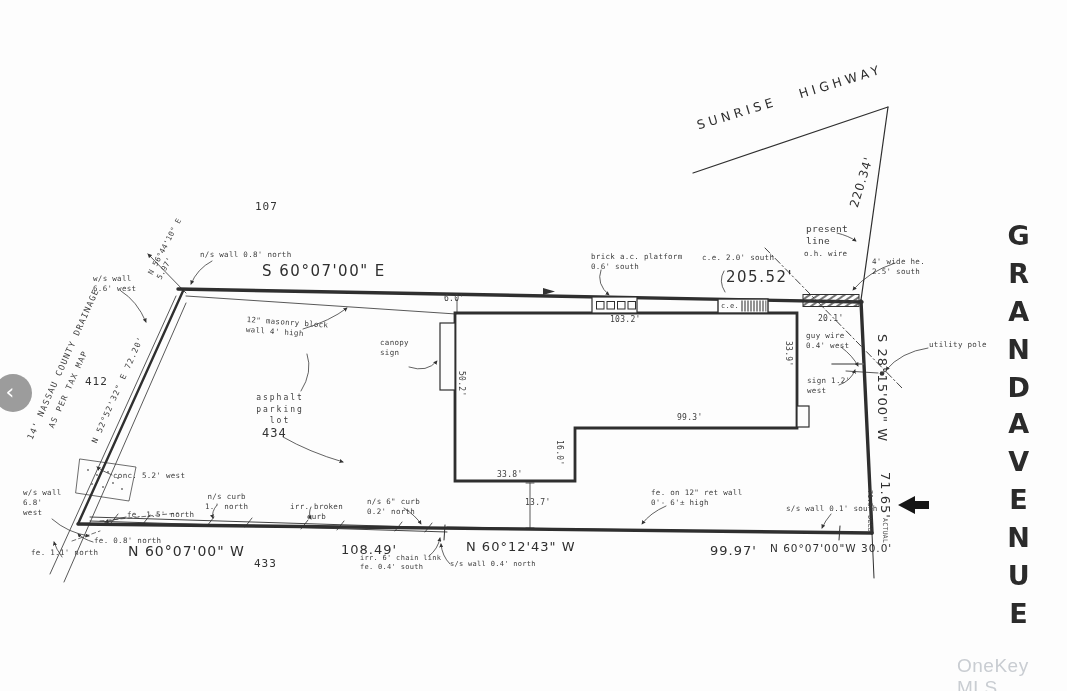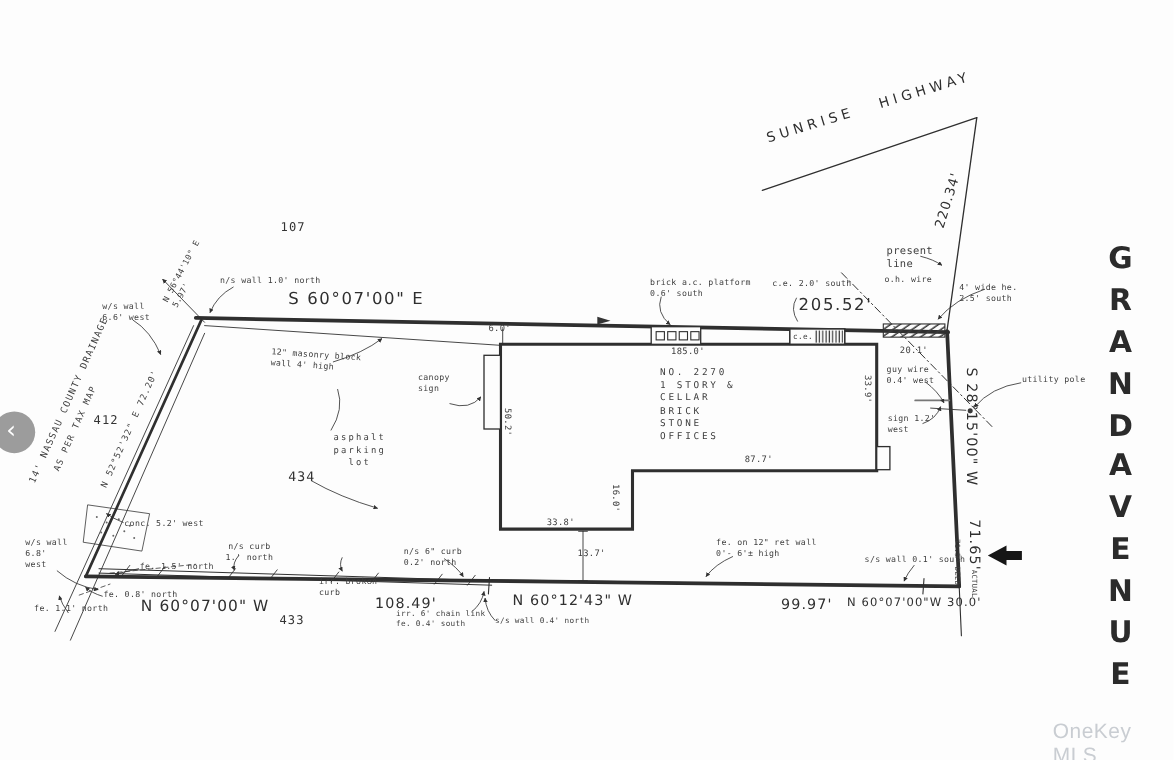--- a/index.html
+++ b/index.html
@@ -151,72 +151,66 @@
   <div class="lbl" style="left:90px;top:441px;font-size:8px;letter-spacing:1px;transform:rotate(-66deg);">N 52°52'32" E 72.20'</div>
   <div class="lbl vert" style="left:866px;top:490px;font-size:6.5px;">71.5' DEED</div>
   <div class="lbl med vert" style="left:876px;top:472px;">71.65'</div>
   <div class="lbl vert" style="left:881px;top:518px;font-size:6.5px;">ACTUAL</div>
 
   <div class="lbl num" style="left:255px;top:200px;">107</div>
   <div class="lbl num" style="left:85px;top:375px;">412</div>
   <div class="lbl num" style="left:254px;top:557px;">433</div>
   <div class="lbl num" style="left:262px;top:426px;font-size:12px;">434</div>
 
-  <div class="lbl" style="left:610px;top:315px;font-size:8px;">185.0'</div>
+  <div class="lbl" style="left:610px;top:315px;font-size:8px;">103.2'</div>
   <div class="lbl" style="left:818px;top:314px;font-size:8px;">20.1'</div>
   <div class="lbl vert" style="left:783px;top:341px;font-size:8px;">33.9'</div>
   <div class="lbl vert" style="left:456px;top:371px;font-size:8px;">50.2'</div>
   <div class="lbl" style="left:444px;top:294px;font-size:8px;">6.0'</div>
-  <div class="lbl" style="left:677px;top:413px;font-size:8px;">87.7'</div>
+  <div class="lbl" style="left:677px;top:413px;font-size:8px;">99.3'</div>
   <div class="lbl vert" style="left:554px;top:440px;font-size:8px;">16.0'</div>
   <div class="lbl" style="left:497px;top:470px;font-size:8px;">33.8'</div>
   <div class="lbl" style="left:525px;top:498px;font-size:8px;">13.7'</div>
 
   <div class="lbl" style="left:25px;top:437px;font-size:8.5px;letter-spacing:1.2px;transform:rotate(-66deg);">14' NASSAU COUNTY DRAINAGE</div>
   <div class="lbl" style="left:47px;top:426px;font-size:8px;letter-spacing:1.2px;transform:rotate(-66deg);">AS PER TAX MAP</div>
   <div class="lbl" style="left:93px;top:274px;">w/s wall
 6.6' west</div>
-  <div class="lbl" style="left:200px;top:250px;">n/s wall 1.0' north</div>
+  <div class="lbl" style="left:200px;top:250px;">n/s wall 0.8' north</div>
   <div class="lbl" style="left:247px;top:315px;transform:rotate(4deg);">12" masonry block
 wall 4' high</div>
   <div class="lbl" style="left:591px;top:252px;">brick a.c. platform
 0.6' south</div>
   <div class="lbl" style="left:702px;top:253px;">c.e. 2.0' south</div>
   <div class="lbl" style="left:721px;top:302px;font-size:7px;">c.e.</div>
   <div class="lbl" style="left:806px;top:223px;font-size:9.5px;">present
 line</div>
   <div class="lbl" style="left:804px;top:249px;">o.h. wire</div>
   <div class="lbl" style="left:872px;top:257px;">4' wide he.
 2.5' south</div>
   <div class="lbl" style="left:806px;top:331px;">guy wire
 0.4' west</div>
   <div class="lbl" style="left:929px;top:340px;">utility pole</div>
   <div class="lbl" style="left:807px;top:376px;">sign 1.2'
 west</div>
   <div class="lbl" style="left:380px;top:338px;">canopy
 sign</div>
-  <div class="lbl bldg" style="left:600px;top:334px;">NO. 2270
-1 STORY &amp;
-CELLAR
-BRICK
-STONE
-OFFICES</div>
-  <div class="lbl" style="left:252px;top:392px;font-size:8px;letter-spacing:2px;line-height:11.5px;text-align:center;width:56px;margin-left:47px;">asphalt
+  <div class="lbl" style="left:252px;top:392px;font-size:8px;letter-spacing:2px;line-height:11.5px;text-align:center;width:56px;">asphalt
 parking
 lot</div>
   <div class="lbl" style="left:113px;top:471px;">conc. 5.2' west</div>
   <div class="lbl" style="left:23px;top:488px;">w/s wall
 6.8'
 west</div>
   <div class="lbl" style="left:127px;top:510px;">fe. 1.5' north</div>
   <div class="lbl" style="left:94px;top:536px;">fe. 0.8' north</div>
   <div class="lbl" style="left:31px;top:548px;">fe. 1.1' north</div>
   <div class="lbl" style="left:205px;top:492px;text-align:center;">n/s curb
 1.' north</div>
-  <div class="lbl" style="left:290px;top:524px;">irr. broken
+  <div class="lbl" style="left:290px;top:502px;text-align:center;">irr. broken
 curb</div>
   <div class="lbl" style="left:367px;top:497px;">n/s 6" curb
 0.2' north</div>
   <div class="lbl" style="left:360px;top:554px;font-size:7px;">irr. 6' chain link
 fe. 0.4' south</div>
   <div class="lbl" style="left:450px;top:560px;font-size:7px;">s/s wall 0.4' north</div>
   <div class="lbl" style="left:651px;top:488px;">fe. on 12" ret wall
 0'- 6'± high</div>
   <div class="lbl" style="left:786px;top:504px;">s/s wall 0.1' south</div>
 

